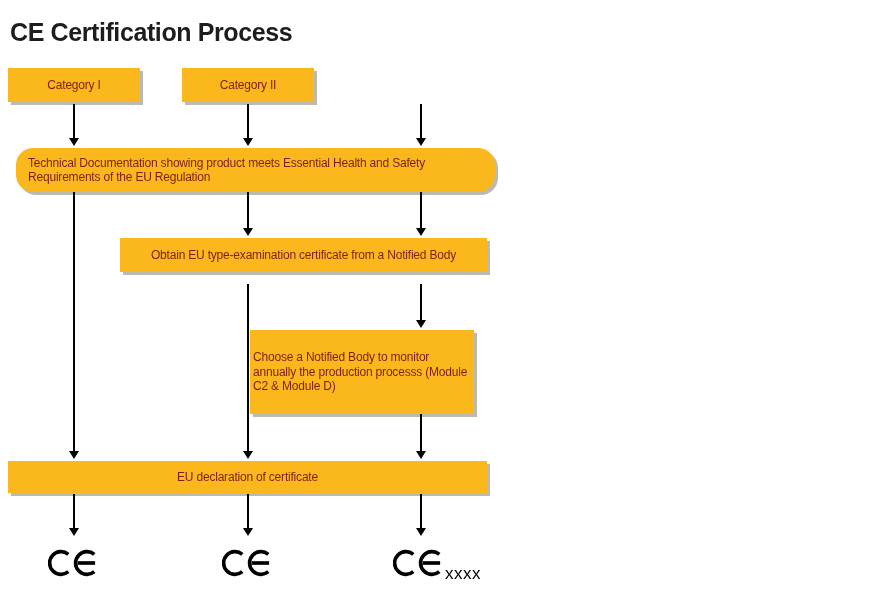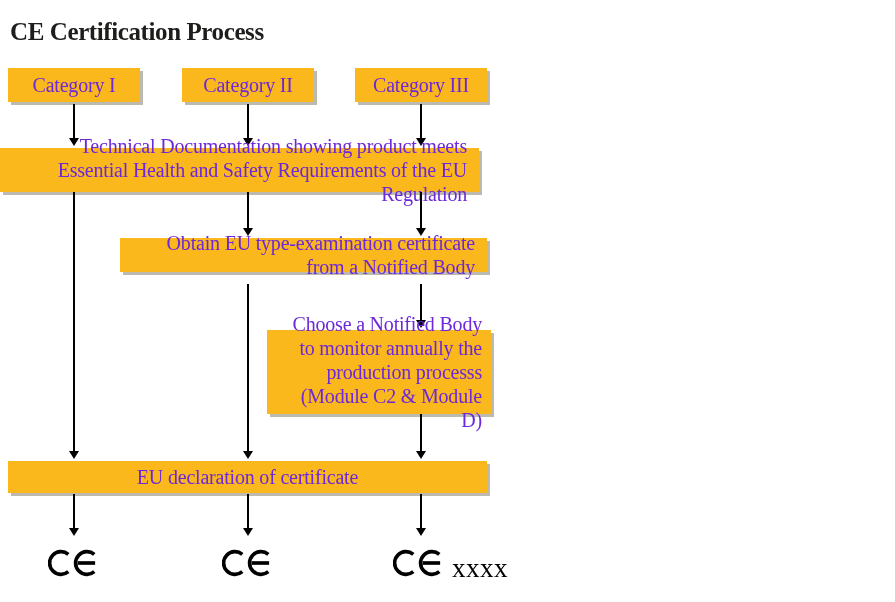--- a/index.html
+++ b/index.html
@@ -1,44 +1,44 @@
 <!DOCTYPE html>
 <html><head>
 <meta charset="utf-8">
 <style>
   html, body { margin: 0; padding: 0; background: #ffffff; }
   .canvas {
     position: relative;
     width: 895px;
     height: 602px;
     background: #ffffff;
-    font-family: Liberation Serif, serif;
+    font-family: Liberation Sans, sans-serif;
     overflow: hidden;
   }
   .page-title {
     position: absolute;
     left: 10px;
     top: 18px;
     font-size: 25px;
     font-weight: 700;
     letter-spacing: -0.4px;
     color: #1d1d1b;
   }
   .fbox {
     position: absolute;
     background: #fbb81c;
     box-shadow: 3px 3px 0 0 rgba(60, 55, 30, 0.35);
-    color: #6d28d9;
-    font-size: 20px;
+    color: #7f1d1d;
+    font-size: 12px;
     letter-spacing: -0.2px;
     line-height: 1.2;
     display: flex;
     align-items: center;
     justify-content: center;
-    text-align: right;
+    text-align: left;
     box-sizing: border-box;
     padding: 2px 12px;
   }
   .arrow {
     position: absolute;
     width: 12px;
     transform: translateX(-6px);
   }
   .arrow::before {
     content: "";
@@ -59,56 +59,55 @@
     border-left: 5px solid transparent;
     border-right: 5px solid transparent;
     border-top: 8px solid #000;
   }
   .ce-mark {
     position: absolute;
     display: flex;
     align-items: flex-end;
   }
   .ce-suffix {
-    font-size: 27px;
+    font-size: 17px;
     font-weight: 500;
     color: #000;
     letter-spacing: 0.5px;
     line-height: 1;
     padding-bottom: 3px;
-    margin-left: 7px;
+    margin-left: 0;
   }
 </style>
 </head>
 <body>
 
 <div class="canvas">
 
   <div class="page-title">CE Certification Process</div>
 
   <div class="fbox" style="left:8px; top:68px; width:132px; height:34px;">Category I</div>
   <div class="fbox" style="left:182px; top:68px; width:132px; height:34px;">Category II</div>
-  <div class="fbox" style="left:355px; top:68px; width:132px; height:34px;">Category III</div>
 
   <div class="arrow" style="left:74px; top:104px; height:42px;"></div>
   <div class="arrow" style="left:248px; top:104px; height:42px;"></div>
   <div class="arrow" style="left:421px; top:104px; height:42px;"></div>
 
-  <div class="fbox" style="left:0; top:148px; width:479px; height:44px;">Technical Documentation showing product meets Essential Health and Safety Requirements of the EU Regulation</div>
+  <div class="fbox" style="left:16px; top:148px; width:479px; height:44px;border-radius:17px;">Technical Documentation showing product meets Essential Health and Safety Requirements of the EU Regulation</div>
 
   <div class="arrow" style="left:74px; top:192px; height:267px;"></div>
   <div class="arrow" style="left:248px; top:192px; height:44px;"></div>
   <div class="arrow" style="left:421px; top:192px; height:44px;"></div>
 
   <div class="fbox" style="left:120px; top:238px; width:367px; height:34px;">Obtain EU type-examination certificate from a Notified Body</div>
 
   <div class="arrow" style="left:248px; top:284px; height:175px;"></div>
   <div class="arrow" style="left:421px; top:284px; height:44px;"></div>
 
-  <div class="fbox" style="left:267px; top:330px; width:224px; height:84px; padding:2px 9px;">Choose a Notified Body to monitor annually the production processs (Module C2 &amp; Module D)</div>
+  <div class="fbox" style="left:250px; top:330px; width:224px; height:84px; padding:2px 3px;">Choose a Notified Body to monitor annually the production processs (Module C2 &amp; Module D)</div>
 
   <div class="arrow" style="left:421px; top:414px; height:45px;"></div>
 
   <div class="fbox" style="left:8px; top:461px; width:479px; height:32px;">EU declaration of certificate</div>
 
   <div class="arrow" style="left:74px; top:494px; height:42px;"></div>
   <div class="arrow" style="left:248px; top:494px; height:42px;"></div>
   <div class="arrow" style="left:421px; top:494px; height:42px;"></div>
 
   <div class="ce-mark" style="left:48px; top:545px;">

